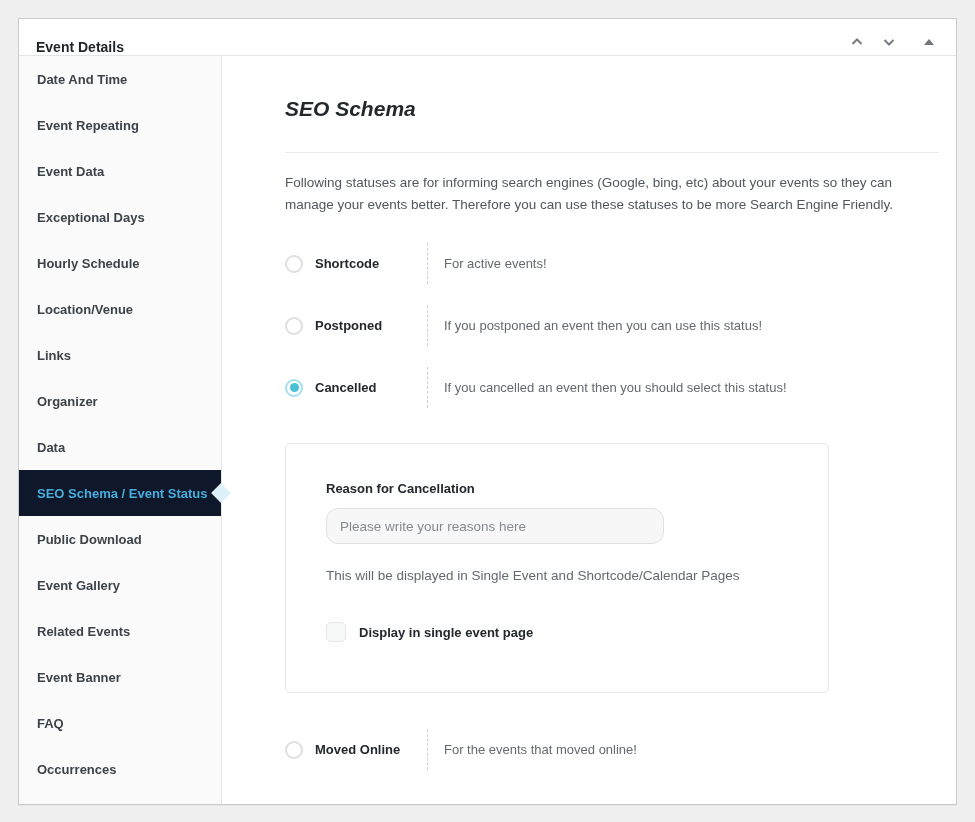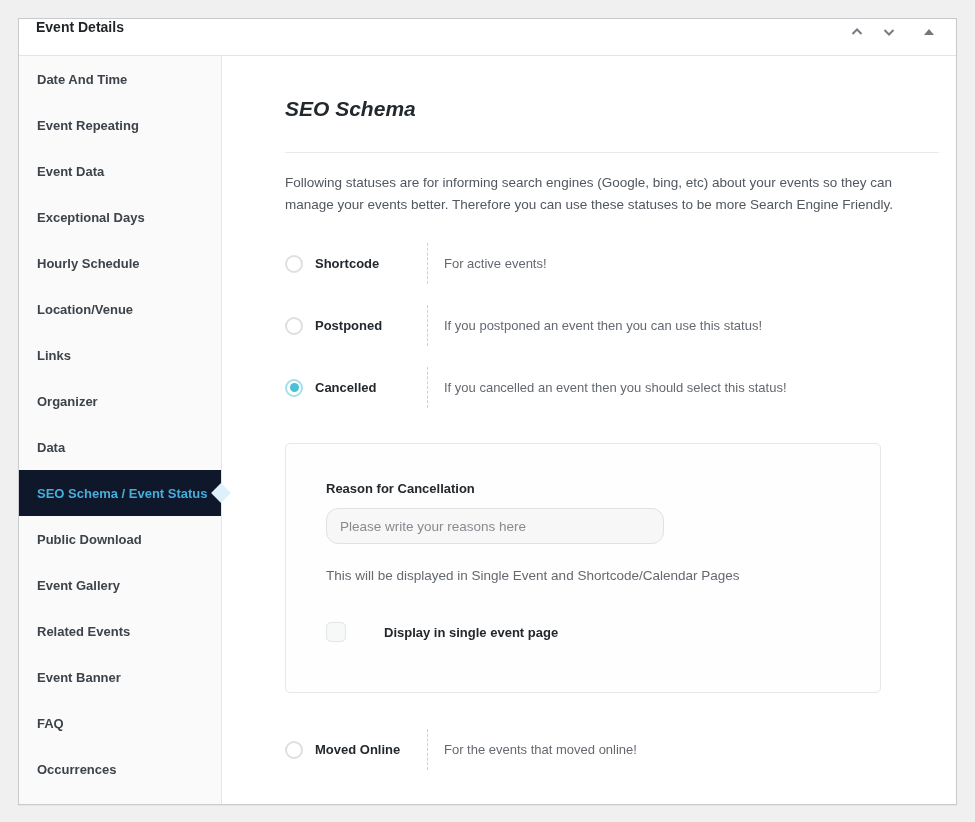--- a/index.html
+++ b/index.html
@@ -14,23 +14,23 @@
   .metabox {
     position:absolute; left:18px; top:18px;
     width:939px; height:787px;
     background:#fff;
     border:1px solid #c8cbce;
     box-shadow:0 1px 1px rgba(0,0,0,0.04);
     display:flex; flex-direction:column;
   }
   .mb-header {
     height:37px; flex:0 0 37px;
-    display:flex; align-items:flex-start;
+    display:flex; align-items:flex-end;
     border-bottom:1px solid #e2e4e7;
-    padding:0 14px 16px 17px;
+    padding:0 14px 0 17px;
   }
   .mb-title { font-size:14px; font-weight:bold; color:#1d2327; flex:1; }
   .mb-controls { display:flex; align-items:center; gap:6px; }
   .mb-btn {
     background:none; border:none; cursor:pointer;
     width:26px; height:26px; display:flex; align-items:center; justify-content:center;
     color:#787c82; padding:0;
   }
   .mb-btn svg { display:block; }
   .mb-btn.toggle { margin-left:8px; }
@@ -111,21 +111,21 @@
   }
   .opt-label { font-size:13px; font-weight:bold; color:#23282d; }
   .opt-desc {
     border-left:1px dashed #cfcfcf;
     padding-left:16px;
     display:flex; align-items:center;
     font-size:13px; color:#646970;
   }
 
   .cancel-panel {
-    width:596px;
+    width:544px;
     border:1px solid #e7e7e8;
     border-radius:5px;
     background:#fefefe;
     margin:35px 0 36px 0;
     padding:37px 40px 50px 40px;
   }
   .panel-label { font-size:13px; font-weight:bold; color:#23282d; }
   .reason-input {
     margin-top:12px;
     width:338px; height:36px;
@@ -133,21 +133,21 @@
     border:1px solid #dfe1e2;
     border-radius:12px;
     padding:0 13px;
     font-family:"Liberation Sans", sans-serif;
     font-size:13.5px; color:#3c434a;
     outline:none;
     display:block;
   }
   .reason-input::placeholder { color:#868b90; }
   .panel-helper { margin-top:24px; font-size:13.5px; color:#646970; }
-  .panel-check-row { margin-top:39px; display:flex; align-items:center;gap:25px; }
+  .panel-check-row { margin-top:39px; display:flex; align-items:center; }
   .checkbox {
     width:20px; height:20px; flex:0 0 20px;
     border-radius:5px;
     background:#f7f8f8;
     border:1px solid #e3e5e6;
     cursor:pointer;
     margin-right:13px;
   }
   .check-label { font-size:13px; font-weight:bold; color:#23282d; }
 </style>

